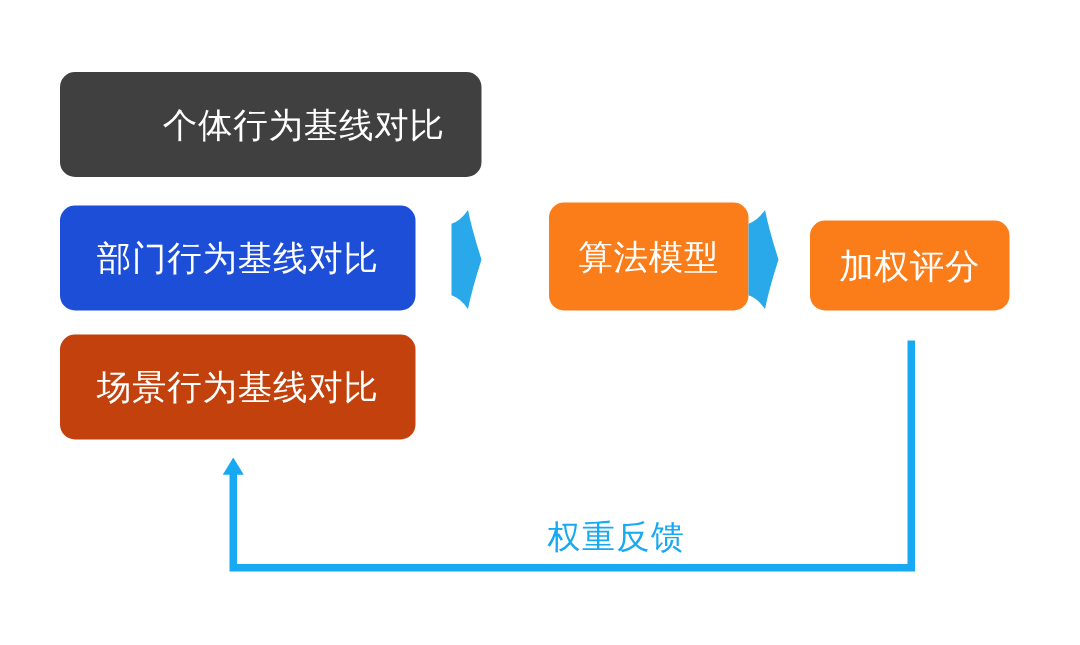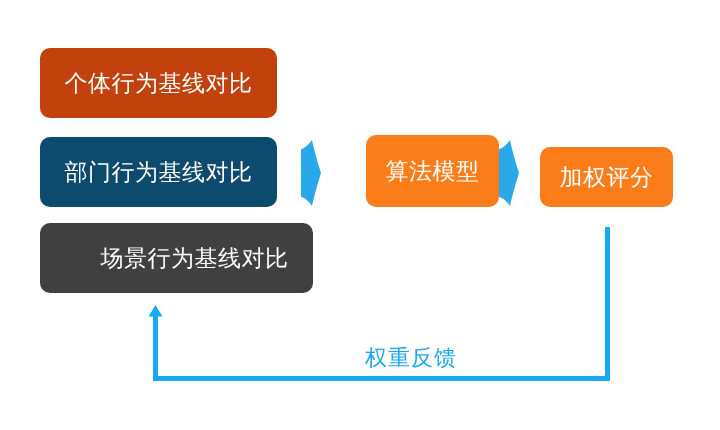--- a/index.html
+++ b/index.html
@@ -53,25 +53,25 @@
     letter-spacing: 1px;
     white-space: nowrap;
     margin-left: 28px;
   }
 </style>
 </head>
 <body>
 
 <div class="canvas">
 
-  <div class="node node-individual" style="background-color: #c2410c;">个体行为基线对比</div>
+  <div class="node node-individual" style="background-color: #404040; padding-left: 44px;">个体行为基线对比</div>
 
-  <div class="node node-department" style="background-color: #0c4a6e;">部门行为基线对比</div>
+  <div class="node node-department" style="background-color: #1d4ed8;">部门行为基线对比</div>
 
-  <div class="node node-scene" style="background-color: #404040; padding-left: 36px;">场景行为基线对比</div>
+  <div class="node node-scene" style="background-color: #c2410c;">场景行为基线对比</div>
 
   <svg class="chevron chevron-1" viewBox="0 0 22 70" preserveAspectRatio="none">
     <path d="M12,1 Q7,8.5 1,10.5 L1,59.5 Q7,61.5 12,69 Q14.5,56 21,35 Q14.5,14 12,1 Z" fill="#29A9E9"></path>
   </svg>
 
   <div class="node node-model" style="background-color: rgb(251, 125, 26);">算法模型</div>
 
   <svg class="chevron chevron-2" viewBox="0 0 22 70" preserveAspectRatio="none">
     <path d="M12,1 Q7,8.5 1,10.5 L1,59.5 Q7,61.5 12,69 Q14.5,56 21,35 Q14.5,14 12,1 Z" fill="#29A9E9"></path>
   </svg>

